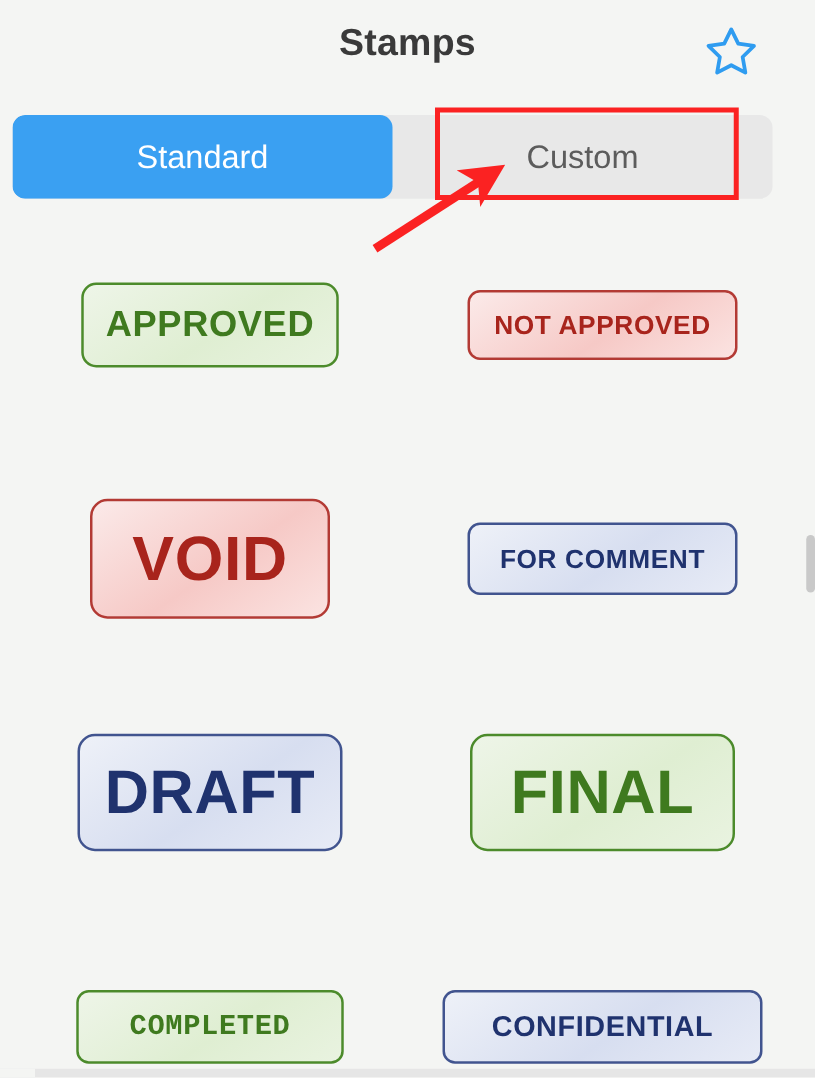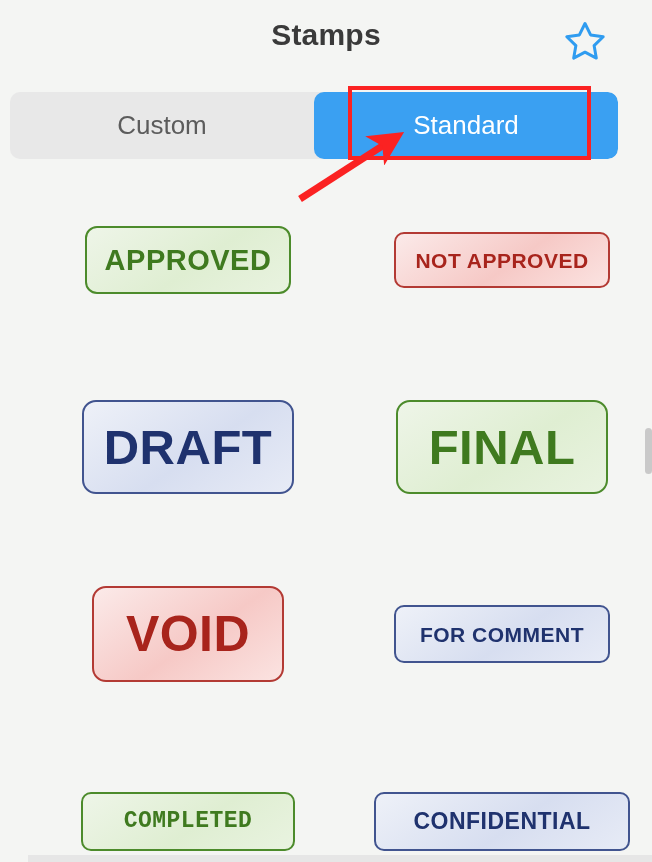--- a/index.html
+++ b/index.html
@@ -76,21 +76,20 @@
   
   .stamp-grid {
     position: absolute;
     left: 0;
     top: 195px;
     width: 652px;
   }
   .stamp-row {
     position: relative;
     height: 187px;
-    margin-left: 20px;
   }
   .stamp-cell {
     position: absolute;
     top: 0;
     height: 130px;
     display: flex;
     align-items: center;
     cursor: pointer;
   }
   .stamp-cell.col-left  { left: 18px;  width: 300px; justify-content: center; }
@@ -189,50 +188,50 @@
   <div class="star-btn">
     <span>
       <svg width="44" height="44" viewBox="0 0 44 44" aria-hidden="true">
         <path d="M22 5.5 L27.6 16.9 L40.2 18.7 L31.1 27.6 L33.3 40.1 L22 34.2 L10.7 40.1 L12.9 27.6 L3.8 18.7 L16.4 16.9 Z" fill="none" stroke="#2f9cf0" stroke-width="3" stroke-linejoin="round" stroke-linecap="round"></path>
       </svg>
     </span>
   </div>
 </div>
 
 <div class="segmented">
+  <div class="segment active">Standard</div>
   <div class="segment">Custom</div>
-  <div class="segment active">Standard</div>
 </div>
 
 <div class="stamp-grid">
 
   <div class="stamp-row">
     <div class="stamp-cell col-left">
       <div class="stamp green s-approved">APPROVED</div>
     </div>
     <div class="stamp-cell col-right">
       <div class="stamp red s-notapproved">NOT APPROVED</div>
     </div>
   </div>
 
   <div class="stamp-row">
     <div class="stamp-cell col-left">
+      <div class="stamp red s-void">VOID</div>
+    </div>
+    <div class="stamp-cell col-right">
+      <div class="stamp blue s-forcomment">FOR COMMENT</div>
+    </div>
+  </div>
+
+  <div class="stamp-row">
+    <div class="stamp-cell col-left">
       <div class="stamp blue s-draft">DRAFT</div>
     </div>
     <div class="stamp-cell col-right">
       <div class="stamp green s-final">FINAL</div>
-    </div>
-  </div>
-
-  <div class="stamp-row">
-    <div class="stamp-cell col-left">
-      <div class="stamp red s-void">VOID</div>
-    </div>
-    <div class="stamp-cell col-right">
-      <div class="stamp blue s-forcomment">FOR COMMENT</div>
     </div>
   </div>
 
   <div class="stamp-row">
     <div class="stamp-cell col-left">
       <div class="stamp green s-completed">COMPLETED</div>
     </div>
     <div class="stamp-cell col-right">
       <div class="stamp blue s-confidential">CONFIDENTIAL</div>
     </div>

